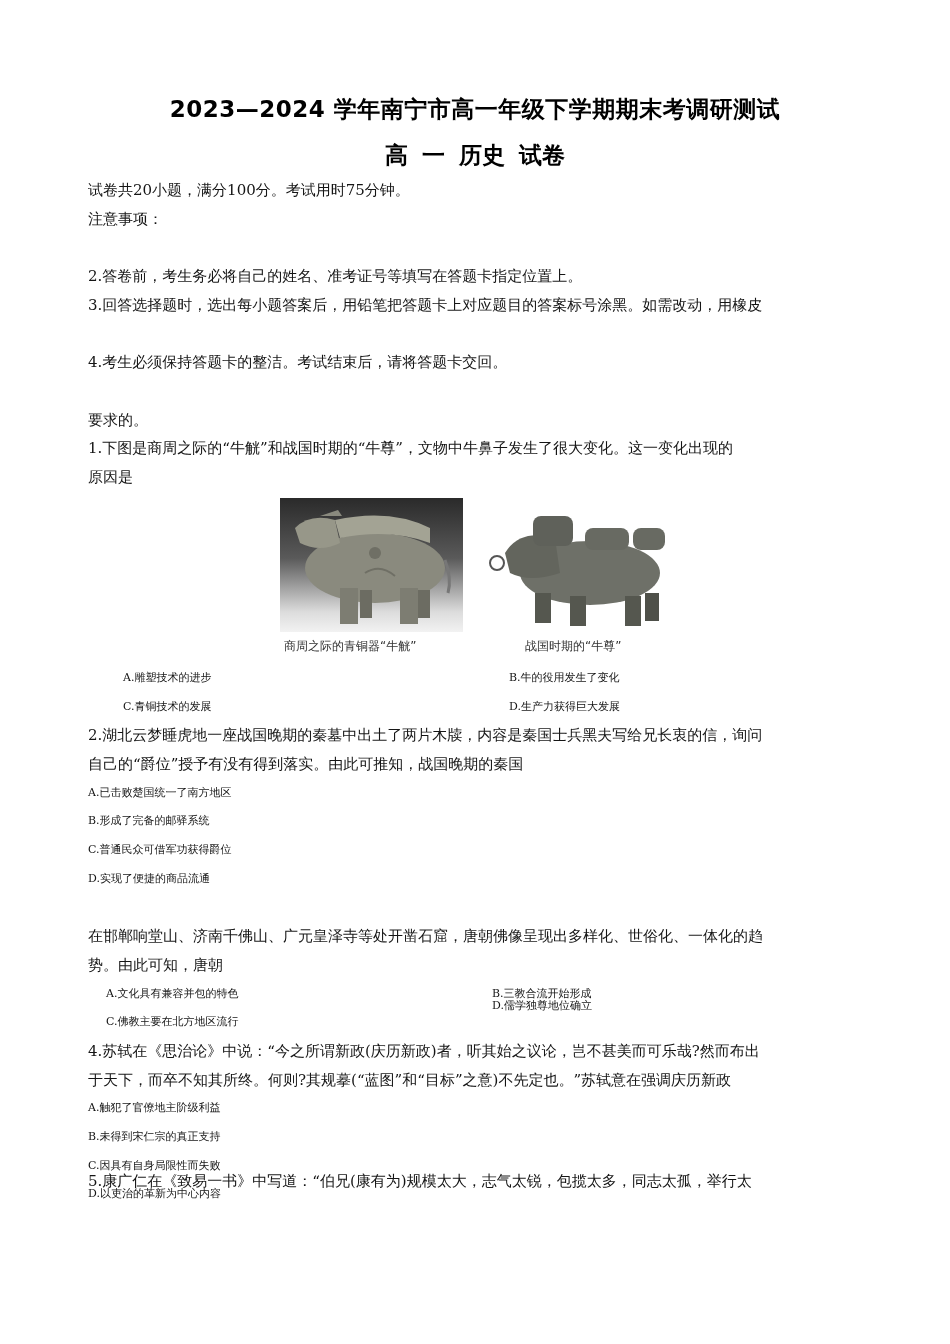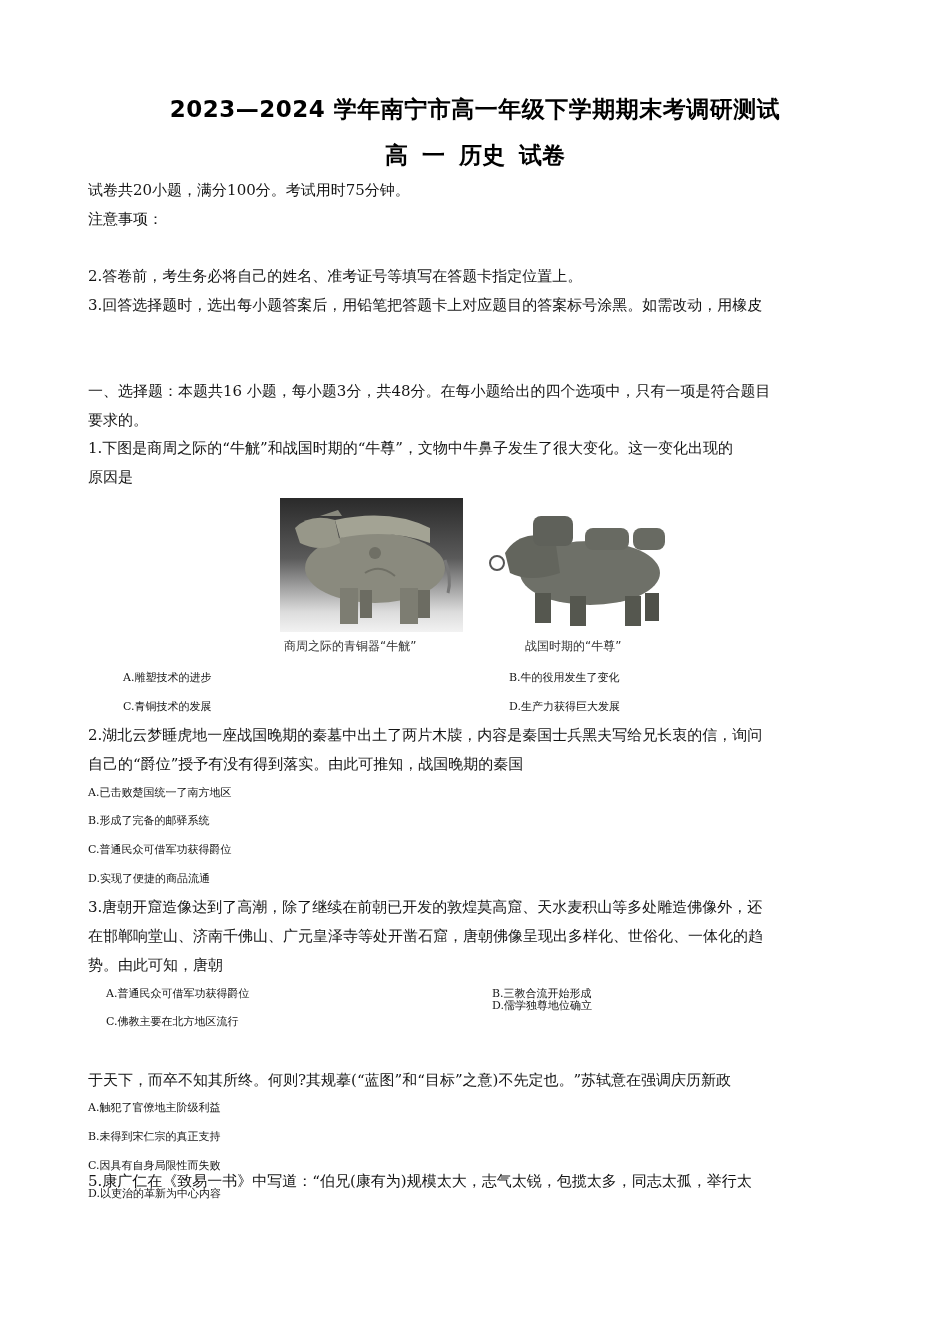--- a/index.html
+++ b/index.html
@@ -33,22 +33,22 @@
 
 <div class="page">
 
   <div class="title main">2023—2024 学年南宁市高一年级下学期期末考调研测试</div>
   <div class="title sub">高 一 历史 试卷</div>
 
   <div class="line" style="top:180px">试卷共20小题，满分100分。考试用时75分钟。</div>
   <div class="line" style="top:209px">注意事项：</div>
   <div class="line" style="top:266px">2.答卷前，考生务必将自己的姓名、准考证号等填写在答题卡指定位置上。</div>
   <div class="line" style="top:295px">3.回答选择题时，选出每小题答案后，用铅笔把答题卡上对应题目的答案标号涂黑。如需改动，用橡皮</div>
+  <div class="line" style="top:352px">4.考生必须保持答题卡的整洁。考试结束后，请将答题卡交回。</div>
 
-  <div class="line" style="top:381px">一、选择题：本题共16 小题，每小题3分，共48分。在每小题给出的四个选项中，只有一项是符合题目</div>
   <div class="line" style="top:410px">要求的。</div>
 
   <div class="line" style="top:438px">1.下图是商周之际的“牛觥”和战国时期的“牛尊”，文物中牛鼻子发生了很大变化。这一变化出现的</div>
   <div class="line" style="top:467px">原因是</div>
 
   <div class="figure" style="left:485px;top:498px;width:190px;height:160px">
     <div class="img-box" style="left:0;top:0;width:185px;height:134px;background:#ffffff">
       <svg width="185" height="134" viewBox="0 0 185 134">
         <ellipse cx="105" cy="75" rx="70" ry="32" fill="#6e7068"></ellipse>
         <path d="M20 55 Q35 30 70 40 L75 75 Q45 85 25 75 Z" fill="#63655d"></path>
@@ -89,28 +89,28 @@
   <div class="opt" style="left:123px;top:697px">C.青铜技术的发展</div>
   <div class="opt" style="left:509px;top:697px">D.生产力获得巨大发展</div>
 
   <div class="line" style="top:725px">2.湖北云梦睡虎地一座战国晚期的秦墓中出土了两片木牍，内容是秦国士兵黑夫写给兄长衷的信，询问</div>
   <div class="line" style="top:754px">自己的“爵位”授予有没有得到落实。由此可推知，战国晚期的秦国</div>
   <div class="opt" style="left:88px;top:783px">A.已击败楚国统一了南方地区</div>
   <div class="opt" style="left:88px;top:811px">B.形成了完备的邮驿系统</div>
   <div class="opt" style="left:88px;top:840px">C.普通民众可借军功获得爵位</div>
   <div class="opt" style="left:88px;top:869px">D.实现了便捷的商品流通</div>
 
-  <div class="line" style="top:897px">3.唐朝开窟造像达到了高潮，除了继续在前朝已开发的敦煌莫高窟、天水麦积山等多处雕造佛像外，还</div>
   <div class="line" style="top:926px">在邯郸响堂山、济南千佛山、广元皇泽寺等处开凿石窟，唐朝佛像呈现出多样化、世俗化、一体化的趋</div>
   <div class="line" style="top:955px">势。由此可知，唐朝</div>
-  <div class="opt" style="left:106px;top:984px">A.普通民众可借军功获得爵位</div>
+  <div class="opt" style="left:106px;top:984px">A.文化具有兼容并包的特色</div>
   <div class="opt" style="left:492px;top:984px">B.三教合流开始形成</div>
   <div class="opt" style="left:106px;top:1012px">C.佛教主要在北方地区流行</div>
   <div class="opt" style="left:492px;top:996px">D.儒学独尊地位确立</div>
 
+  <div class="line" style="top:1041px">4.苏轼在《思治论》中说：“今之所谓新政(庆历新政)者，听其始之议论，岂不甚美而可乐哉?然而布出</div>
   <div class="line" style="top:1070px">于天下，而卒不知其所终。何则?其规摹(“蓝图”和“目标”之意)不先定也。”苏轼意在强调庆历新政</div>
   <div class="opt" style="left:88px;top:1098px">A.触犯了官僚地主阶级利益</div>
   <div class="opt" style="left:88px;top:1127px">B.未得到宋仁宗的真正支持</div>
   <div class="opt" style="left:88px;top:1156px">C.因具有自身局限性而失败</div>
   <div class="opt" style="left:88px;top:1184px">D.以吏治的革新为中心内容</div>
 
   <div class="line" style="top:1171px">5.康广仁在《致易一书》中写道：“伯兄(康有为)规模太大，志气太锐，包揽太多，同志太孤，举行太</div>
 
 </div>
 

